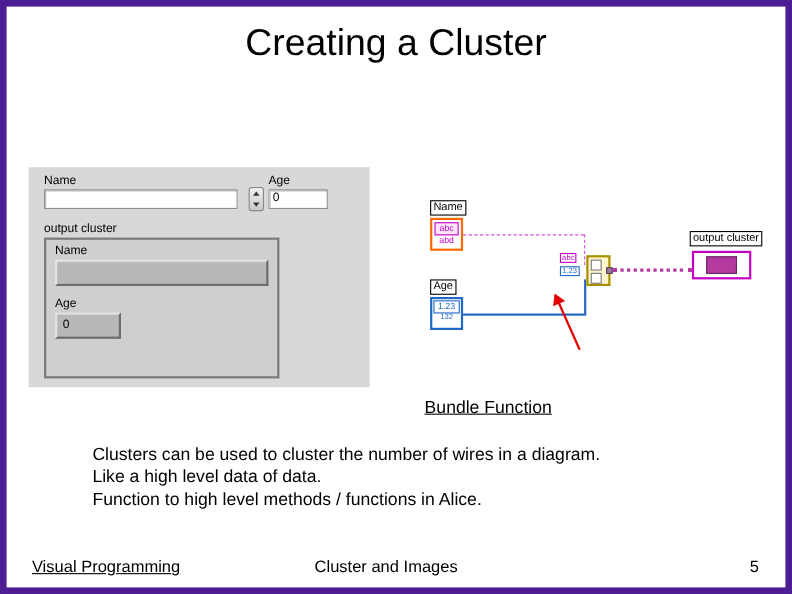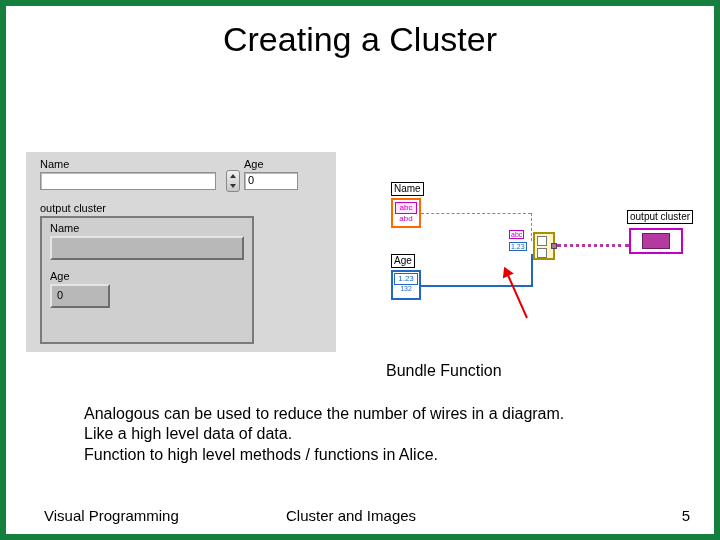--- a/index.html
+++ b/index.html
@@ -8,21 +8,21 @@
     width: 720px;
     height: 540px;
     background: #fff;
     font-family: Arial, Helvetica, sans-serif;
     color: #000;
     position: relative;
   }
   .slide {
     position: absolute;
     inset: 0;
-    border: 6px solid #15803d;
+    border: 6px solid #4c1d95;
     padding: 0;
   }
   .title {
     text-align: center;
     font-size: 34px;
     font-weight: 400;
     margin: 14px 0 8px 0;
   }
   
   .panel {
@@ -168,20 +168,21 @@
     position:absolute;
     top:-2px; left:-5px;
     border-left:6px solid transparent;
     border-right:6px solid transparent;
     border-bottom:10px solid #e40000;
   }
   
   .caption {
     position:absolute;
     font-size:16px;
+    text-decoration: underline;
   }
   .body-text {
     position:absolute;
     font-size:16px;
     line-height:1.28;
   }
   .footer {
     position:absolute;
     bottom:10px;
     font-size:15px;
@@ -243,21 +244,21 @@
     <div class="sink" style="left:260px; top:46px;">
       <div class="sink-inner"></div>
     </div>
   </div>
 
   <div class="arrow" style="left:520px; top:258px; transform:rotate(-24deg);"></div>
 
   <div class="caption" style="left:380px; top:356px;">Bundle Function</div>
 
   <div class="body-text" style="left:78px; top:398px; width:580px;">
-    <div>Analogous can be used to reduce the number of wires in a diagram.</div>
+    <div>Clusters can be used to cluster the number of wires in a diagram.</div>
     <div>Like a high level data of data.</div>
     <div>Function to high level methods / functions in Alice.</div>
   </div>
 
-  <div class="footer" style="left:38px;">Visual Programming</div>
+  <div class="footer" style="left:23px;text-decoration:underline;">Visual Programming</div>
   <div class="footer" style="left:280px;">Cluster and Images</div>
   <div class="footer" style="right:24px;">5</div>
 </div>
 
 </body></html>

